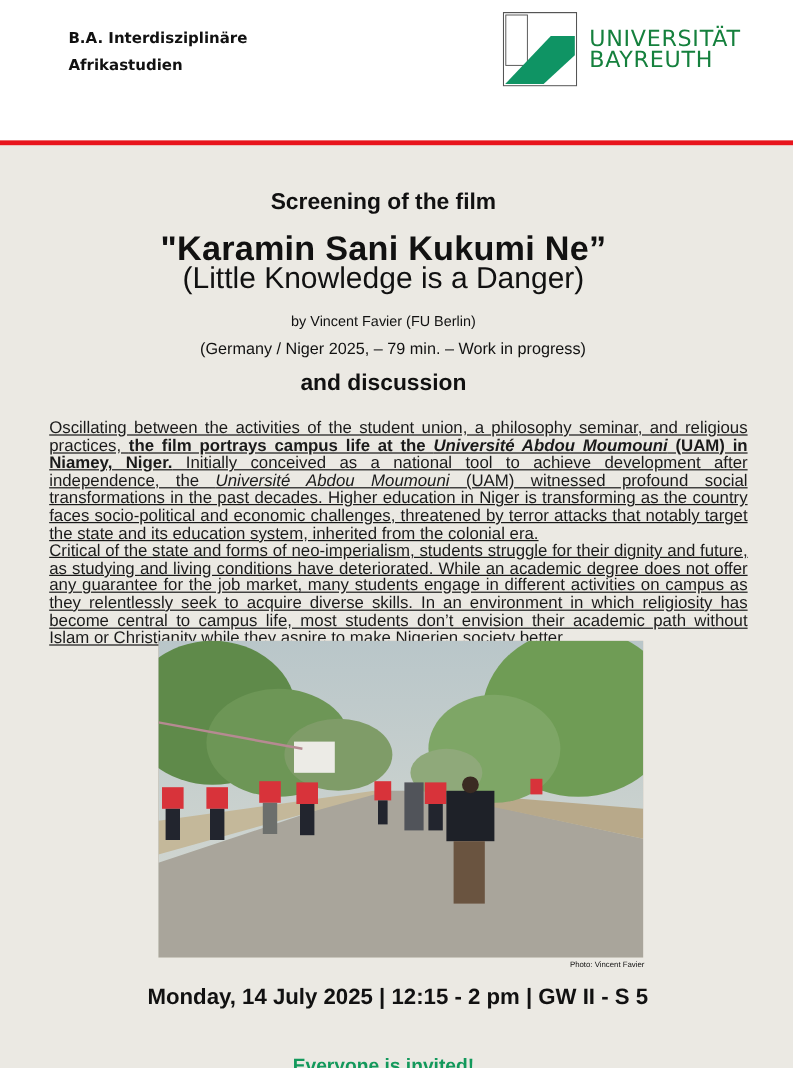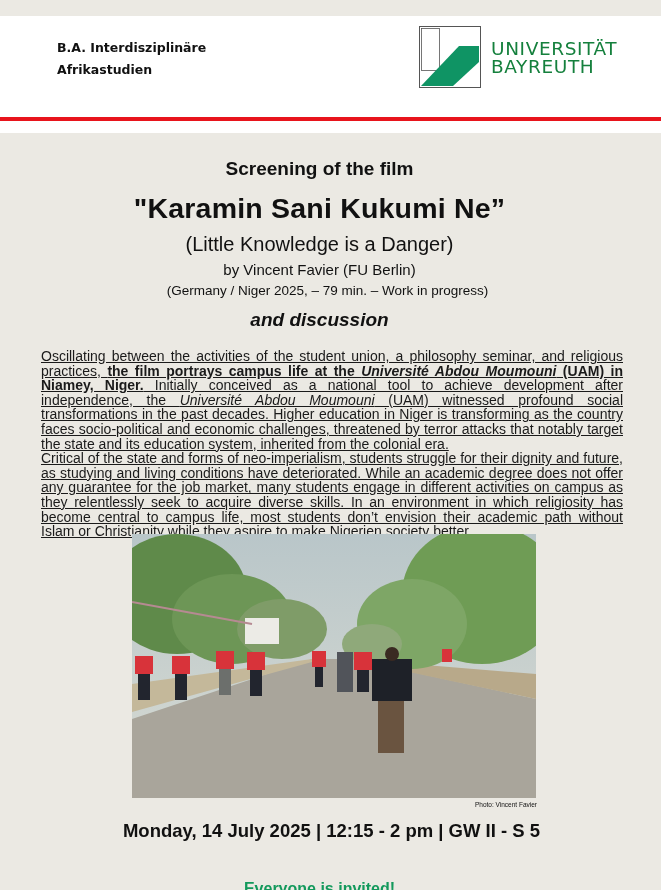--- a/index.html
+++ b/index.html
@@ -1,32 +1,32 @@
 <!DOCTYPE html>
 <html><head>
   <meta charset="utf-8">
   <style>
     * { box-sizing: border-box; margin: 0; padding: 0; }
     html, body { width: 661px; height: 890px; overflow: hidden; }
     body { background: #ebe9e3; font-family: "Liberation Sans", sans-serif; color: #111; position: relative; }
 
-    .header { position: absolute; left: 0; top: 16px; width: 661px; height: 117px; background: #ffffff; }
+    .header { position: absolute; left: 0; top: 0; width: 661px; height: 117px; background: #ffffff; }
     .dept { position: absolute; left: 57px; top: 21px; font-family: "DejaVu Sans", sans-serif; font-weight: bold; font-size: 12.5px; line-height: 22px; color: #111; }
     .logo { position: absolute; left: 419px; top: 10px; width: 202px; height: 62px; }
     .logo-mark { position: absolute; left: 0; top: 0; width: 62px; height: 62px; }
     .logo-text { position: absolute; left: 72px; top: 14px; font-family: "DejaVu Sans", sans-serif; font-size: 18.5px; line-height: 18px; letter-spacing: 0.6px; color: #15803d; }
     .redline { position: absolute; left: 0; top: 117px; width: 661px; height: 4px; background: #e8141c; }
 
     .center { position: absolute; left: 0; width: 639px; text-align: center; }
     .screening { top: 158px; font-weight: bold; font-size: 19px; }
     .film-title { top: 192px; font-weight: bold; font-size: 28.5px; letter-spacing: 0.2px; }
-    .subtitle { top: 233px; font-size: 20px; }
-    .author { top: 261px; font-size: 15px; }
+    .subtitle { top: 218px; font-size: 25px; }
+    .author { top: 261px; font-size: 12px; }
     .meta { top: 283px; font-size: 13.5px; padding-left: 16px; }
-    .discussion { top: 309px; font-weight: bold; font-size: 19px; font-style: italic; }
+    .discussion { top: 309px; font-weight: bold; font-size: 19px; }
 
     .body-text { position: absolute; left: 41px; top: 349px; width: 582px; font-size: 14px; line-height: 14.6px; color: #1a1a1a; text-align: justify; text-decoration: underline; }
     .body-text p { margin: 0; }
 
     .photo { position: absolute; left: 132px; top: 534px; width: 404px; height: 264px; overflow: hidden; background: #b8b4a8; }
     .photo svg { display: block; }
     .caption { position: absolute; left: 400px; top: 801px; width: 137px; text-align: right; font-size: 6.5px; color: #111; }
 
     .event { top: 820px; font-weight: bold; font-size: 18.5px; padding-left: 24px; }
     .invite { top: 880px; font-weight: bold; font-size: 16px; color: #13995c; }

